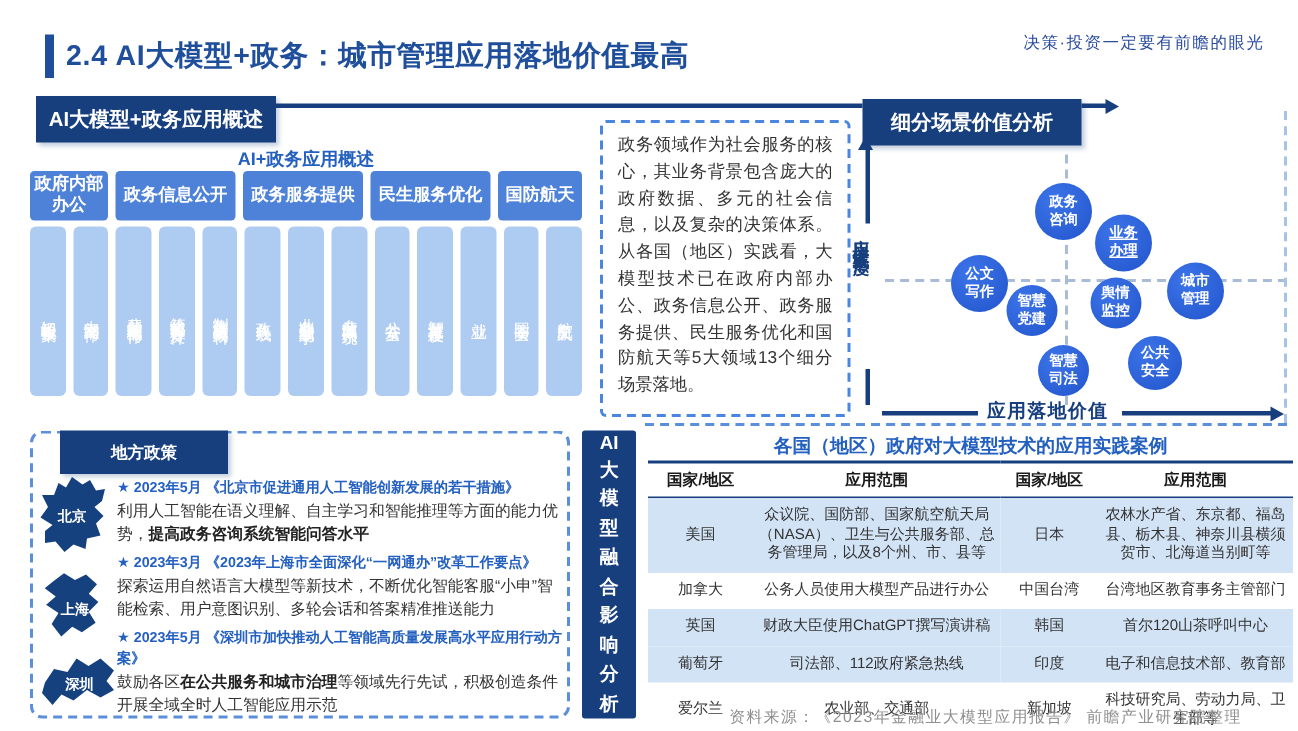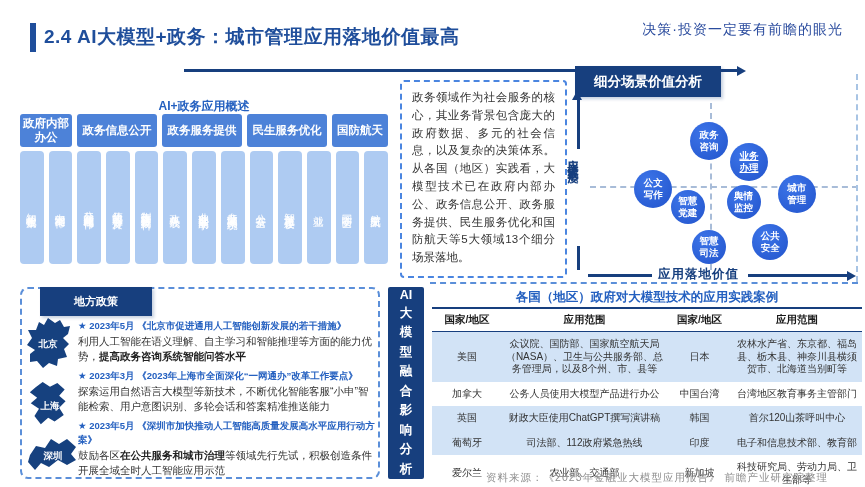--- a/index.html
+++ b/index.html
@@ -3,21 +3,21 @@
 <meta charset="utf-8">
 <style>
   html,body{margin:0;padding:0;background:#fff;}
   .stage{position:relative;width:865px;height:487px;background:#fff;overflow:hidden;
          font-family:"Liberation Sans","DejaVu Sans",sans-serif;}
   
   .title-accent{position:absolute;left:30px;top:23px;width:6px;height:29px;background:#1F4E9B;}
   .page-title{position:absolute;left:44px;top:24px;font-size:19px;font-weight:bold;color:#1F4E9B;letter-spacing:.5px;}
   .logo-wrap{position:absolute;right:22px;top:19px;text-align:right;}
   .logo{font-size:20px;font-weight:bold;color:#2B4C9E;letter-spacing:.5px;}
-  .tagline{font-size:14px;color:#2B4C9E;margin-top:2px;letter-spacing:1px;}
+  .tagline{font-size:11px;color:#2B4C9E;margin-top:2px;letter-spacing:1px;}
   
   .sec-header{position:absolute;background:#173F7E;color:#fff;font-weight:bold;
               display:flex;align-items:center;justify-content:center;box-shadow:2px 2px 3px rgba(23,63,126,.25);}
   .ov-header{left:24px;top:64px;width:160px;height:31px;font-size:13.5px;}
   .chart-header{left:575px;top:66px;width:146px;height:31px;font-size:13.5px;}
   .policy-header{left:18px;top:-2px;width:112px;height:29px;font-size:11px;}
   .connector{position:absolute;left:184px;top:69px;width:391px;height:2.5px;background:#173F7E;}
   .connector2{position:absolute;left:721px;top:69px;width:17px;height:2.5px;background:#173F7E;}
   .arrow-right{position:absolute;width:0;height:0;border-top:5px solid transparent;border-bottom:5px solid transparent;border-left:9px solid #173F7E;}
   .hdr-arrow{left:737px;top:66px;}
@@ -76,20 +76,21 @@
 <body>
 
 <div class="stage">
 
   <div class="title-accent"></div>
   <div class="page-title">2.4 AI大模型+政务：城市管理应用落地价值最高</div>
   <div class="logo-wrap">
     <div class="tagline">决策·投资一定要有前瞻的眼光</div>
   </div>
 
+  <div class="sec-header ov-header">AI大模型+政务应用概述</div>
   <div class="connector"></div>
   <div class="connector2"></div>
   <div class="arrow-right hdr-arrow"></div>
   <div class="ov-sublabel">AI+政务应用概述</div>
   <div class="cat-row" id="cat-row">
       <div class="cat">政府内部办公</div>
       <div class="cat">政务信息公开</div>
       <div class="cat">政务服务提供</div>
       <div class="cat">民生服务优化</div>
       <div class="cat">国防航天</div>

